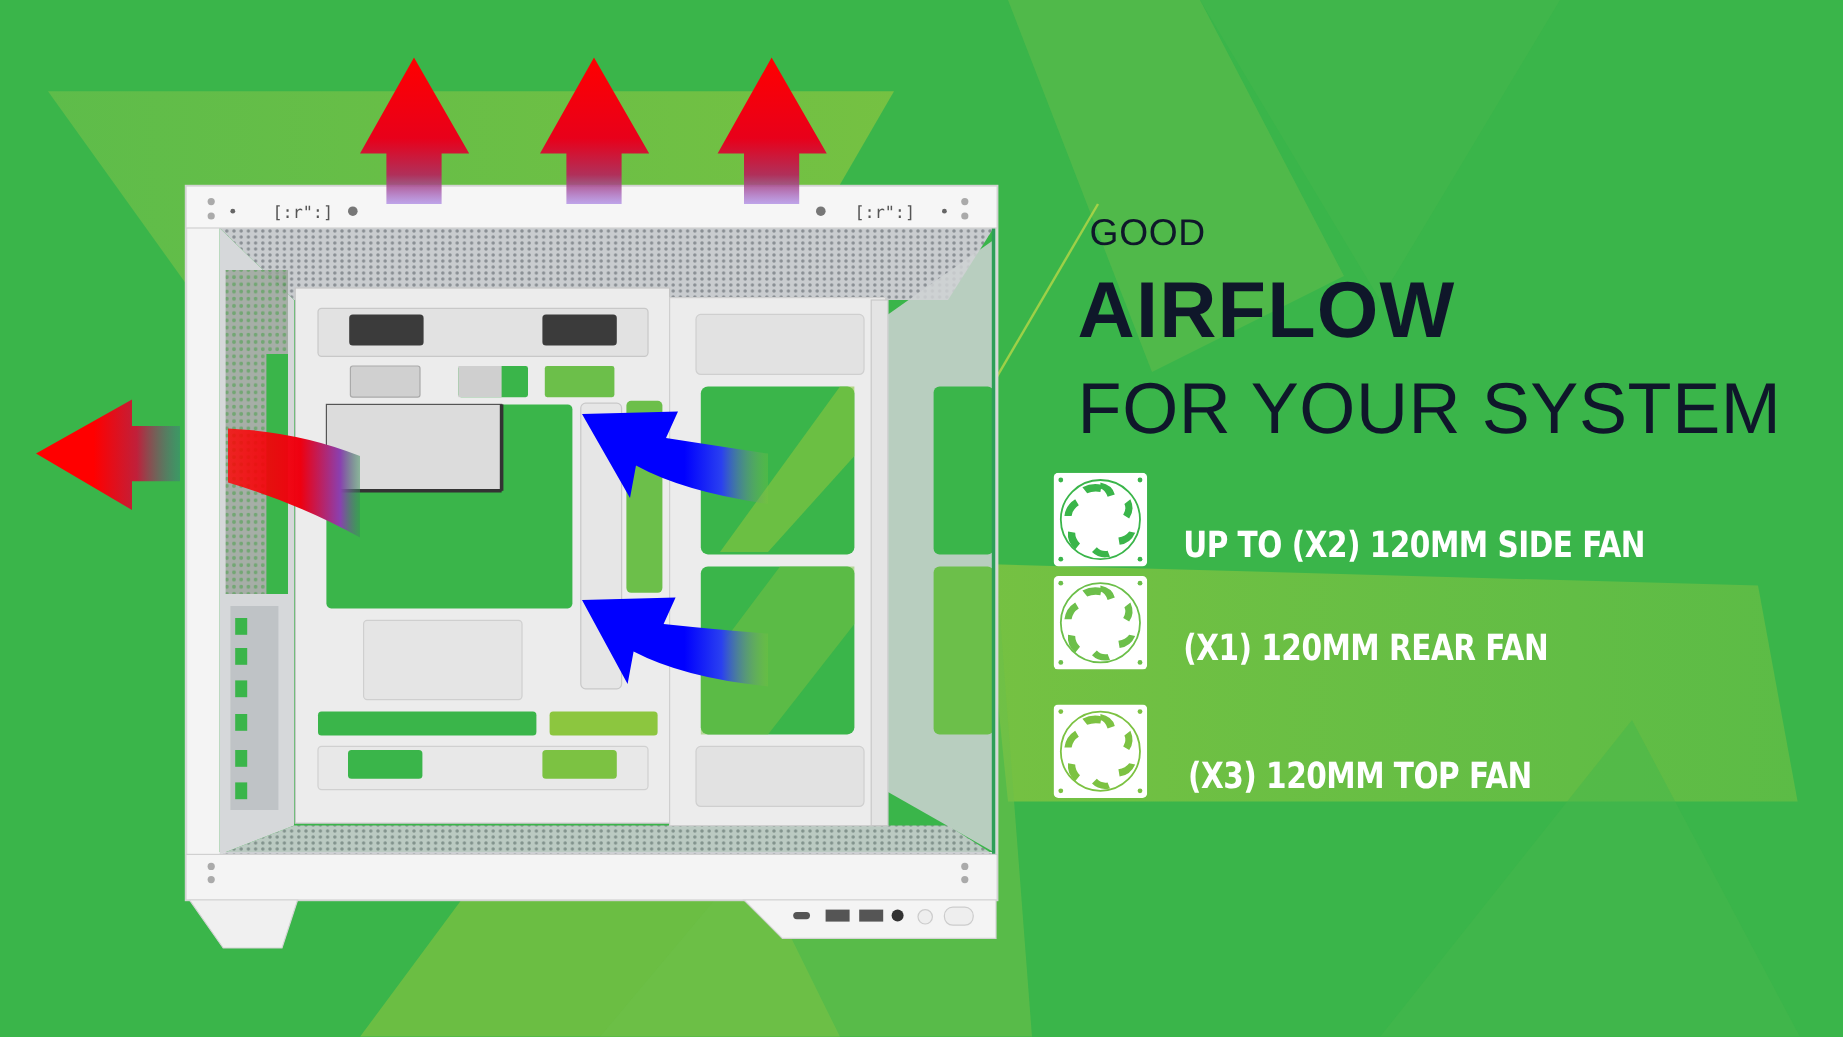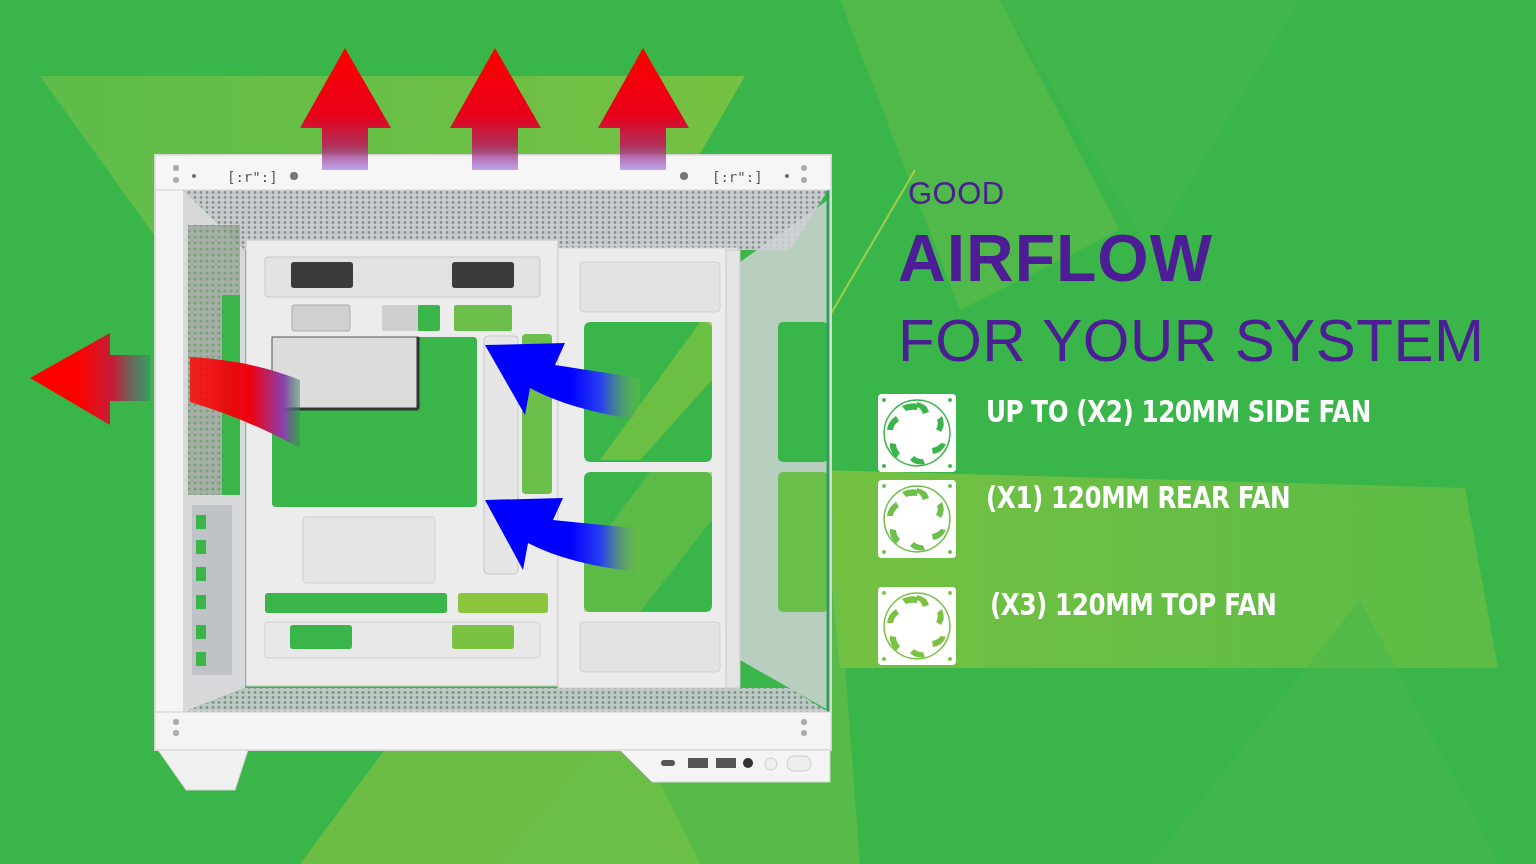--- a/index.html
+++ b/index.html
@@ -1,24 +1,24 @@
 <!DOCTYPE html>
 <html><head>
 <meta charset="utf-8">
 <style>
   html,body{margin:0;padding:0;}
   body{width:1536px;height:864px;overflow:hidden;background:#3ab54a;position:relative;font-family:"Liberation Sans",sans-serif;}
   .bg{position:absolute;inset:0;overflow:hidden;}
   .bg svg{position:absolute;left:0;top:0;}
   .case{position:absolute;left:0;top:0;width:1536px;height:864px;}
-  .headline{position:absolute;left:898px;color:#4c1d95;font-family:"Liberation Sans",sans-serif;font-weight:400;white-space:nowrap;letter-spacing:0.5px;}
+  .headline{position:absolute;left:898px;color:#0f172a;font-family:"Liberation Sans",sans-serif;font-weight:400;white-space:nowrap;letter-spacing:0.5px;}
   .h-good{top:176px;left:908px;font-size:31px;}
   .h-airflow{top:220px;font-size:66px;letter-spacing:1px;font-weight:bold;}
   .h-system{top:306px;font-size:60px;}
-  .feature{position:absolute;left:878px;height:78px;display:flex;align-items:flex-start;}
+  .feature{position:absolute;left:878px;height:78px;display:flex;align-items:flex-end;}
   .feature .fan{width:78px;height:78px;flex:0 0 auto;}
   .feature .label{color:#ffffff;font-family:"DejaVu Sans",sans-serif;font-weight:700;font-size:30px;letter-spacing:-0.5px;transform:scaleX(0.82);transform-origin:left center;white-space:nowrap;margin-left:30px;}
   .f1{top:394px;} .f2{top:480px;} .f3{top:587px;}
   .f3 .label{margin-left:34px;}
 </style>
 </head>
 <body>
 
 <div class="bg">
   <svg width="1536" height="864" viewBox="0 0 1536 864">

